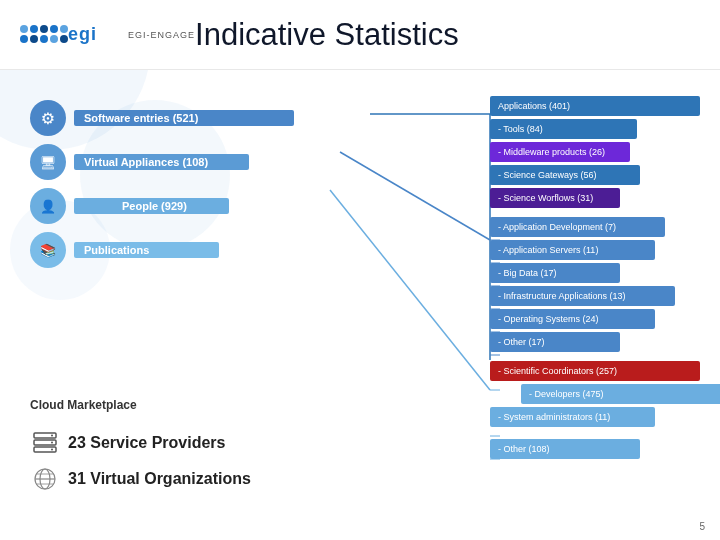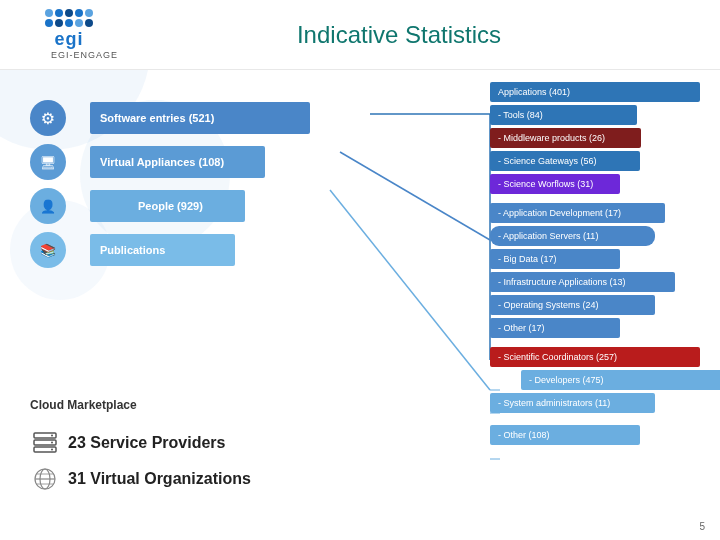--- a/index.html
+++ b/index.html
@@ -19,21 +19,21 @@
       height: 70px;
       background: #fff;
       z-index: 2;
       display: flex;
       align-items: center;
       padding: 0 20px;
       border-bottom: 1px solid #e8e8e8;
     }
     .logo-area {
       display: flex;
-      flex-direction: column;
+      flex-direction: row;
       align-items: center;
     }
     .logo-dots {
       display: grid;
       grid-template-columns: repeat(5, 8px);
       gap: 2px;
       margin-bottom: 2px;
     }
     .logo-dot {
       width: 8px; height: 8px;
@@ -49,24 +49,24 @@
       letter-spacing: 1px;
     }
     .logo-text-engage {
       font-size: 9px;
       color: #555;
       letter-spacing: 1px;
       padding-left: 31px;
     }
     .page-title {
       flex: 1;
-      text-align: center;
-      font-size: 24px;
+      text-align: left;
+      font-size: 31px;
       font-weight: 300;
-      color: #0f766e;
+      color: #0f172a;
       padding-right: 20px;
     }
 
     
     .main {
       position: absolute;
       top: 70px; left: 0; right: 0; bottom: 0;
       z-index: 1;
     }
 
@@ -88,22 +88,22 @@
       background: #5b9bd5;
       border-radius: 50%;
       display: flex;
       align-items: center;
       justify-content: center;
       color: white;
       font-size: 16px;
       flex-shrink: 0;
     }
     .entry-bar {
-      margin-left: 24px;
-      height: 32px;
+      margin-left: 8px;
+      height: 16px;
       background: #5b9bd5;
       display: flex;
       align-items: center;
       padding: 0 10px;
       color: white;
       font-size: 11px;
       font-weight: 600;
       border-radius: 2px;
       white-space: nowrap;
     }
@@ -117,42 +117,42 @@
       position: absolute;
       top: 0; left: 0;
       width: 100%; height: 100%;
       pointer-events: none;
     }
 
     
     .right-panel {
       position: absolute;
       right: 10px;
-      top: 12px;
+      top: 26px;
       width: 220px;
     }
 
     .stat-bar {
       height: 20px;
       display: flex;
       align-items: center;
       padding: 0 8px;
       color: white;
       font-size: 9px;
       border-radius: 2px;
       margin-bottom: 3px;
       white-space: nowrap;
     }
     .stat-bar.applications { background: #2e75b6; width: 210px; }
     .stat-bar.tools { background: #2e75b6; width: 147px; }
-    .stat-bar.middleware { background: #7f1d1d; width: 151px; }
+    .stat-bar.middleware { background: #6d28d9; width: 140px; }
     .stat-bar.science-gateways { background: #2e75b6; width: 150px; }
-    .stat-bar.science-workflows { background: #6d28d9; width: 130px; }
+    .stat-bar.science-workflows { background: #4c1d95; width: 130px; }
     .stat-bar.app-dev { background: #4a86c8; width: 175px; }
-    .stat-bar.app-servers { background: #4a86c8; width: 165px; border-radius: 9px; }
+    .stat-bar.app-servers { background: #4a86c8; width: 165px; }
     .stat-bar.big-data { background: #4a86c8; width: 130px; }
     .stat-bar.infra-apps { background: #4a86c8; width: 185px; }
     .stat-bar.os { background: #4a86c8; width: 165px; }
     .stat-bar.other1 { background: #4a86c8; width: 130px; }
     .stat-bar.sci-coord { background: #b91c1c; width: 210px; }
     .stat-bar.developers { background: #6baee0; width: 210px; margin-left: 31px; }
     .stat-bar.sys-admins { background: #6baee0; width: 165px; }
     .stat-bar.other2 { background: #6baee0; width: 150px; margin-top: 12px; }
 
     
@@ -301,21 +301,21 @@
   <div class="right-panel">
 
     <div class="stat-bar applications">Applications (401)</div>
     <div class="stat-bar tools">- Tools (84)</div>
     <div class="stat-bar middleware">- Middleware products (26)</div>
     <div class="stat-bar science-gateways">- Science Gateways (56)</div>
     <div class="stat-bar science-workflows">- Science Worflows (31)</div>
 
     <div style="height:6px;"></div>
 
-    <div class="stat-bar app-dev">- Application Development (17)</div>
+    <div class="stat-bar app-dev">- Application Development (7)</div>
     <div class="stat-bar app-servers">- Application Servers (11)</div>
     <div class="stat-bar big-data">- Big Data (17)</div>
     <div class="stat-bar infra-apps">- Infrastructure Applications (13)</div>
     <div class="stat-bar os">- Operating Systems (24)</div>
     <div class="stat-bar other1">- Other (17)</div>
 
     <div style="height:6px;"></div>
 
     <div class="stat-bar sci-coord">- Scientific Coordinators (257)</div>
     <div class="stat-bar developers">- Developers (475)</div>

